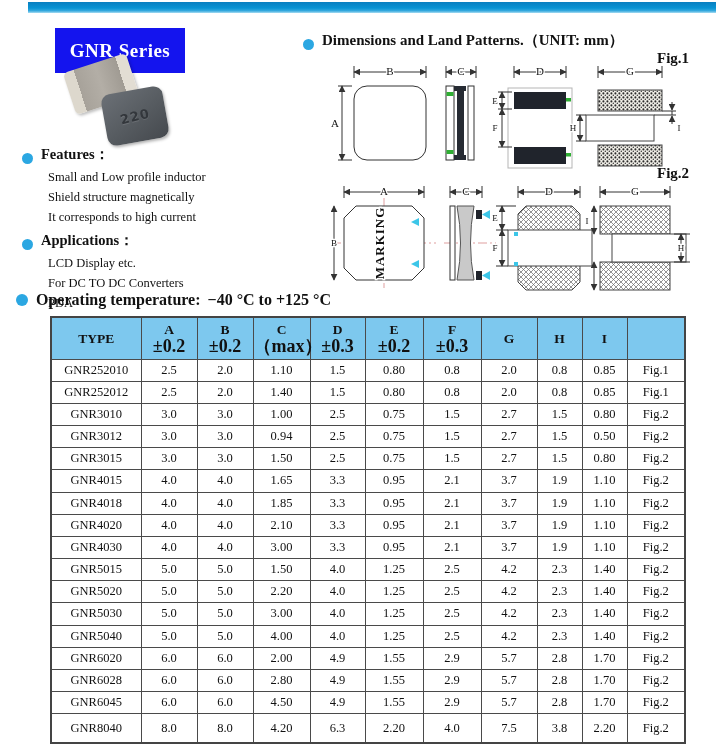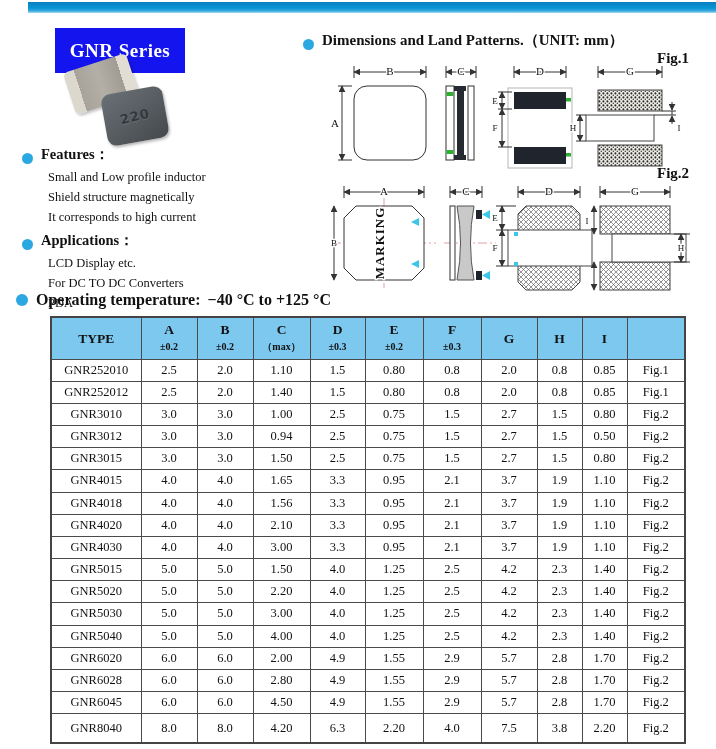--- a/index.html
+++ b/index.html
@@ -51,21 +51,21 @@
            font-family:"Liberation Serif",serif;font-size:11px;}
   svg text.dl{text-anchor:middle;}
   svg text.sm{font-size:9px;}
   svg text.mk{font-size:13px;font-weight:bold;letter-spacing:1px;}
   
   table.spec{position:absolute;left:50px;top:316px;width:636px;height:428px;
              border-collapse:collapse;table-layout:fixed;border:2px solid #444;}
   table.spec th,table.spec td{border:1px solid #4a4a4a;text-align:center;padding:0;vertical-align:middle;}
   table.spec thead tr{height:42px;}
   table.spec th{background:#7dc8ee;font-weight:bold;font-size:13.5px;line-height:17px;}
-  table.spec th .h-sub{font-size:10px;}
+  table.spec th .h-sub{font-size:18px;}
   table.spec tbody tr{height:22px;}
   table.spec tbody tr:last-child{height:29px;}
   table.spec td{font-size:12.5px;}
 </style>
 </head>
 <body>
 
 <div class="page">
 
   <div class="top-bar"></div>
@@ -392,21 +392,21 @@
           <td>2.1</td>
           <td>3.7</td>
           <td>1.9</td>
           <td>1.10</td>
           <td>Fig.2</td>
         </tr>
         <tr>
           <td>GNR4018</td>
           <td>4.0</td>
           <td>4.0</td>
-          <td>1.56</td>
+          <td>1.85</td>
           <td>3.3</td>
           <td>0.95</td>
           <td>2.1</td>
           <td>3.7</td>
           <td>1.9</td>
           <td>1.10</td>
           <td>Fig.2</td>
         </tr>
         <tr>
           <td>GNR4020</td>

